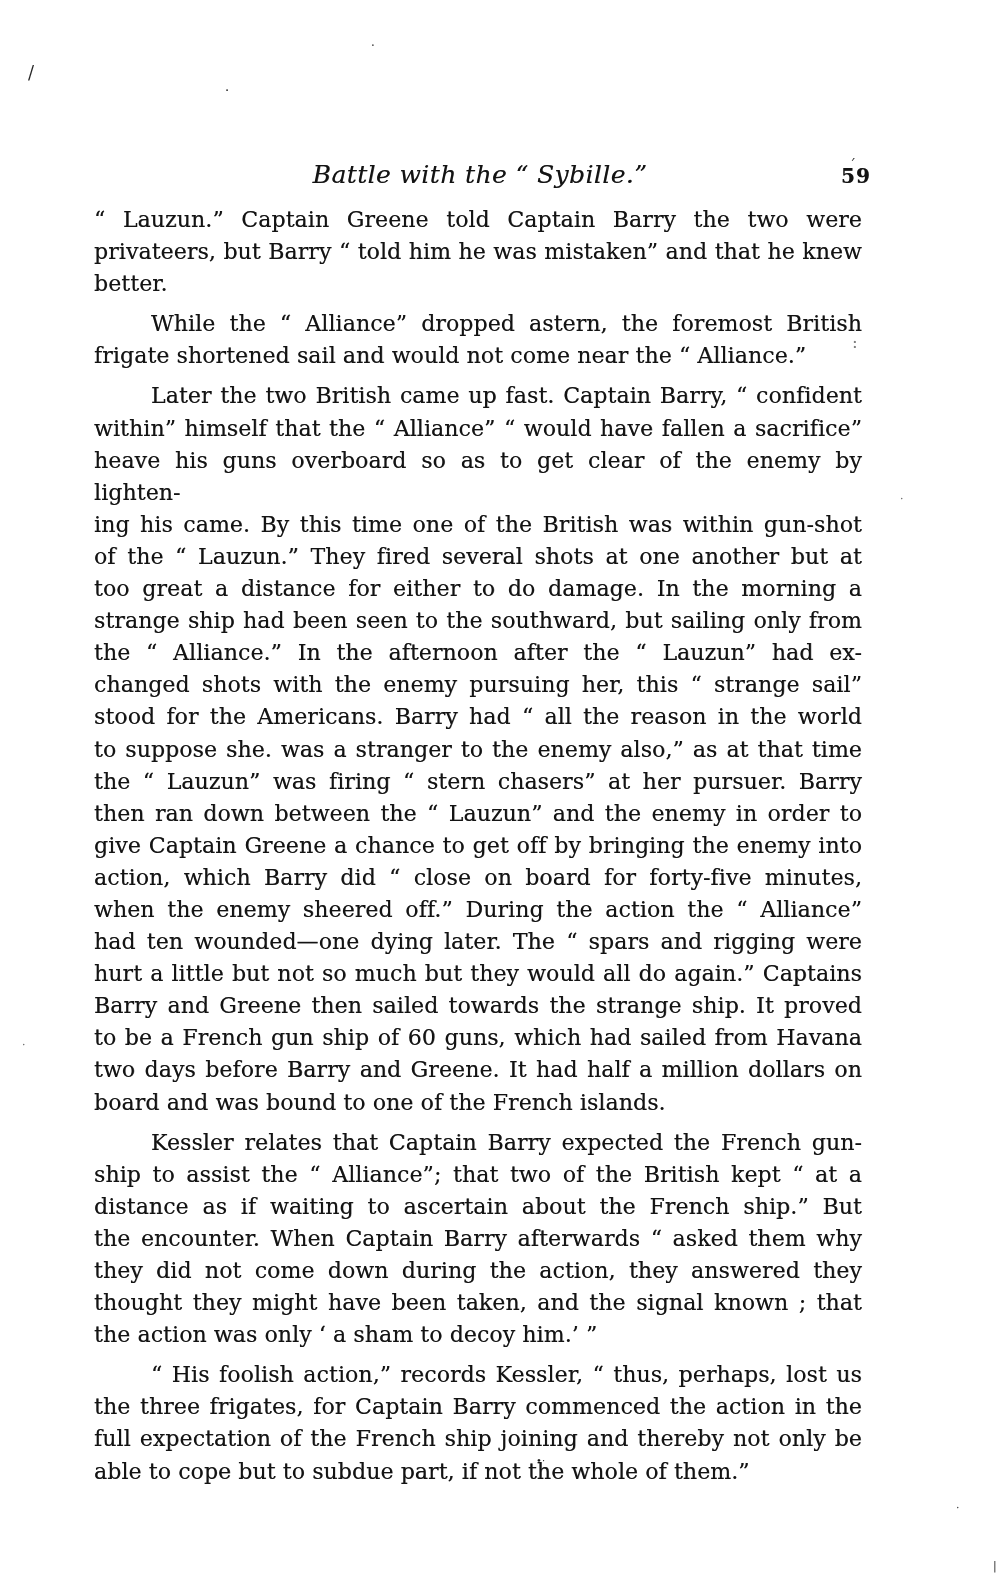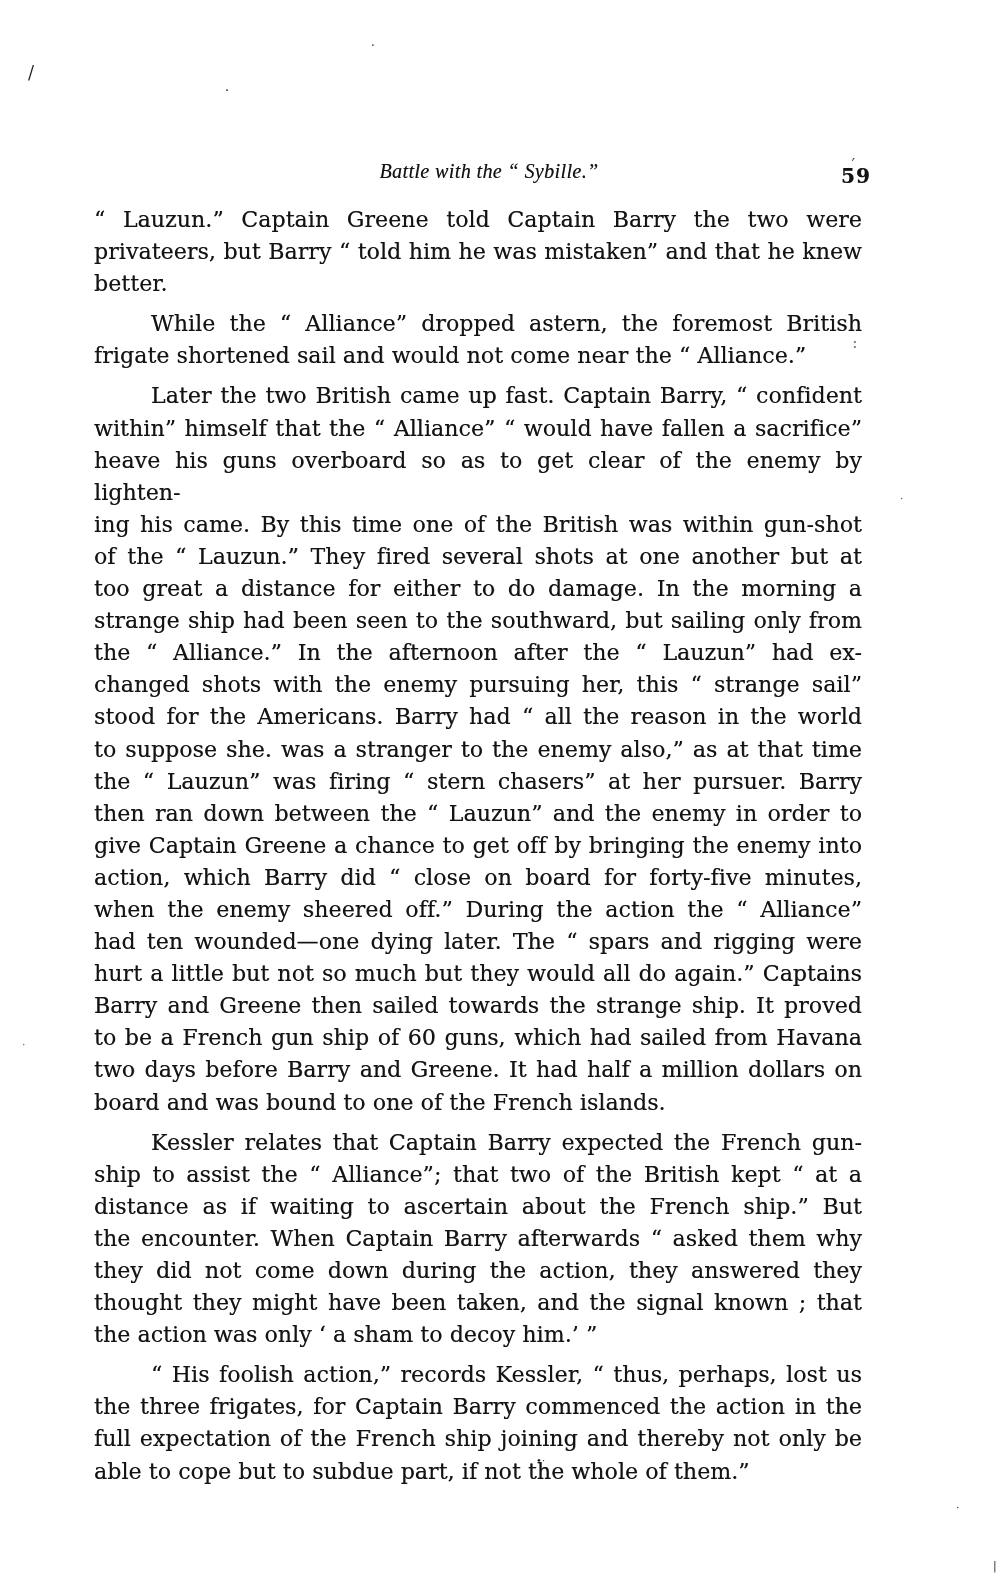--- a/index.html
+++ b/index.html
@@ -11,28 +11,27 @@
     font-family: "DejaVu Serif", "Liberation Serif", serif;
     color: #131313;
     overflow: hidden;
   }
   
   .page .ink { text-shadow: 0.3px 0.3px 0 rgba(0,0,0,0.55); }
 
   .running-header {
     position: absolute;
     top: 160px;
-    left: 97px;
+    left: 88px;
     width: 784px;
     text-align: center;
     font-style: italic;
-    font-size: 20px;
+    font-size: 25px;
     letter-spacing: 0.4px;
     white-space: nowrap;
-    font-family: Liberation Serif, serif;
   }
   .page-number {
     position: absolute;
     top: 164px;
     left: 841px;
     font-size: 20px;
     font-weight: bold;
     letter-spacing: 1px;
     text-align: center;
   }

